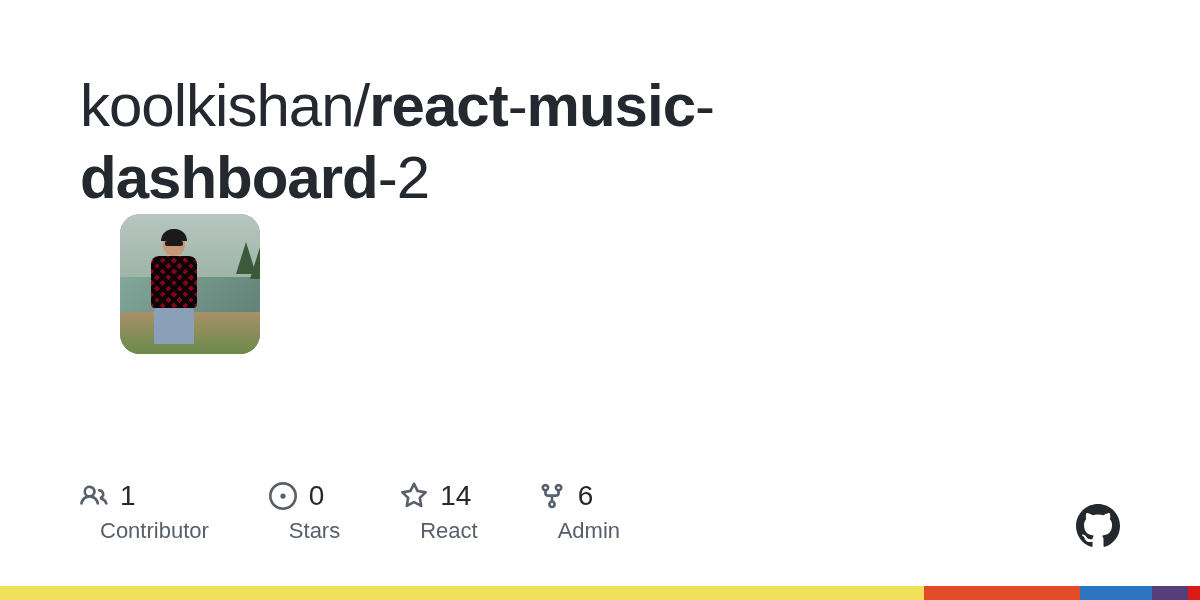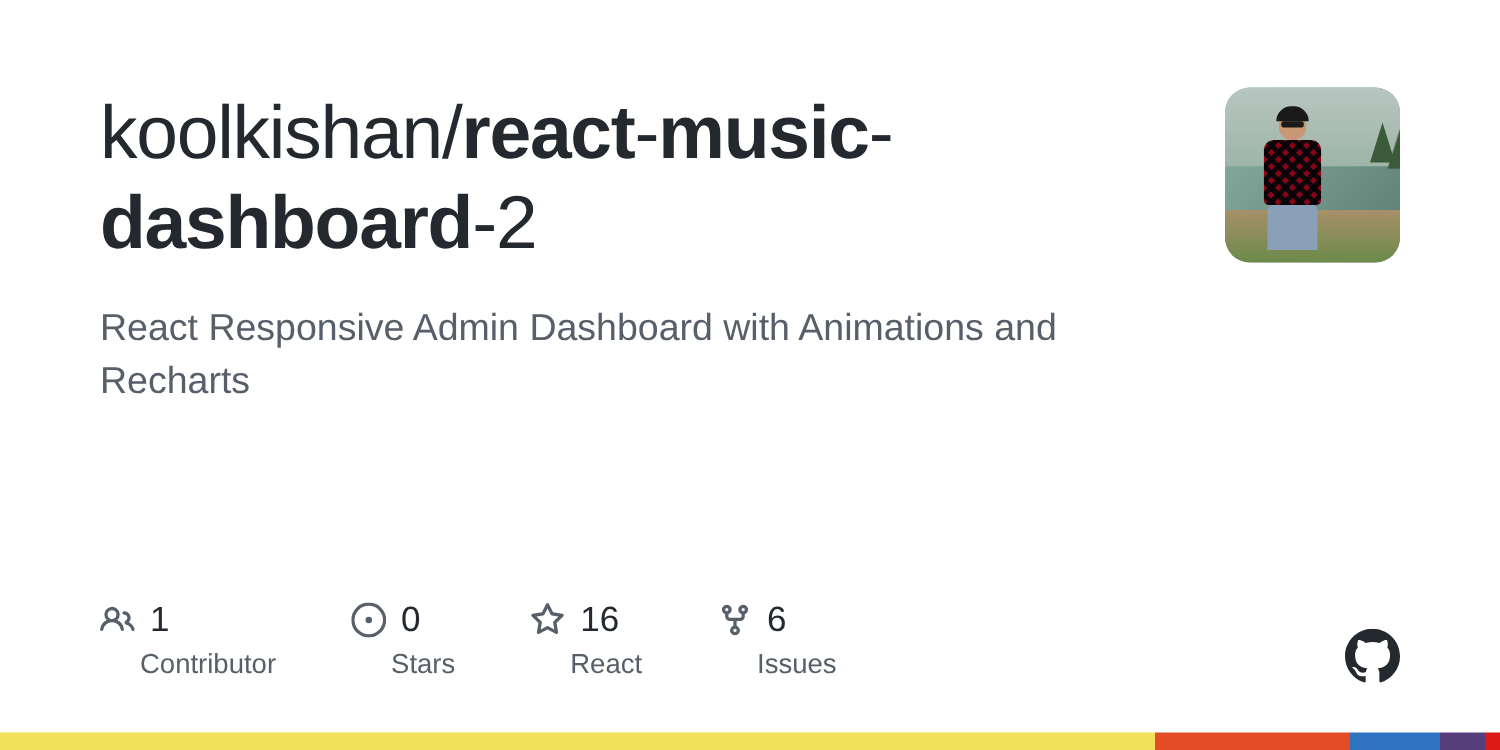--- a/index.html
+++ b/index.html
@@ -12,20 +12,21 @@
       background: #ffffff;
       width: 1200px;
       height: 600px;
       position: relative;
       overflow: hidden;
     }
     .container {
       padding: 70px 80px 0 80px;
       display: flex;
       justify-content: space-between;
+      flex-direction: column;
     }
     .content {
       flex: 1;
       max-width: 820px;
     }
     .title {
       font-size: 60px;
       font-weight: 400;
       color: #24292f;
       line-height: 1.2;
@@ -165,21 +166,21 @@
       fill: #57606a;
     }
     .stat-value {
       font-size: 28px;
       color: #24292f;
       font-weight: 400;
     }
     .stat-label {
       font-size: 22px;
       color: #57606a;
-      margin-left: 32px;
+      margin-left: 20px;
     }
     .github-corner {
       position: absolute;
       bottom: 48px;
       right: 80px;
     }
     .github-corner svg {
       width: 44px;
       height: 44px;
       fill: #24292f;
@@ -202,21 +203,20 @@
     .bar-red { background: #dd1b16; width: 1%; }
   </style>
 </head>
 <body>
 
 <div class="container">
   <div class="content">
     <h1 class="title">
       <span class="owner">koolkishan</span><span>/</span><span class="bold">react</span><span>-</span><span class="bold">music</span><span>-</span><span class="bold">dashboard</span><span>-</span><span>2</span>
     </h1>
-    <p class="description">React Responsive Admin Dashboard with Animations and Recharts</p>
   </div>
   <div class="avatar">
     <div class="avatar-content">
       <div class="avatar-sky"></div>
       <div class="avatar-trees"></div>
       <div class="avatar-ground"></div>
       <div class="avatar-person">
         <div class="avatar-head">
             <div class="avatar-glasses"></div>
           </div>
@@ -251,34 +251,34 @@
     </div>
     <span class="stat-label">Stars</span>
   </div>
   <div class="stat">
     <div class="stat-top">
       <span class="stat-icon">
         <svg viewBox="0 0 16 16">
             <path d="M8 .25a.75.75 0 0 1 .673.418l1.882 3.815 4.21.612a.75.75 0 0 1 .416 1.279l-3.046 2.97.719 4.192a.751.751 0 0 1-1.088.791L8 12.347l-3.766 1.98a.75.75 0 0 1-1.088-.79l.72-4.194L.818 6.374a.75.75 0 0 1 .416-1.28l4.21-.611L7.327.668A.75.75 0 0 1 8 .25Zm0 2.445L6.615 5.5a.75.75 0 0 1-.564.41l-3.097.45 2.24 2.184a.75.75 0 0 1 .216.664l-.528 3.084 2.769-1.456a.75.75 0 0 1 .698 0l2.77 1.456-.53-3.084a.75.75 0 0 1 .216-.664l2.24-2.183-3.096-.45a.75.75 0 0 1-.564-.41L8 2.694Z"></path>
           </svg>
       </span>
-      <span class="stat-value">16</span>
+      <span class="stat-value">14</span>
     </div>
     <span class="stat-label">React</span>
   </div>
   <div class="stat">
     <div class="stat-top">
       <span class="stat-icon">
         <svg viewBox="0 0 16 16">
             <path d="M5 5.372v.878c0 .414.336.75.75.75h4.5a.75.75 0 0 0 .75-.75v-.878a2.25 2.25 0 1 1 1.5 0v.878a2.25 2.25 0 0 1-2.25 2.25h-1.5v2.128a2.251 2.251 0 1 1-1.5 0V8.5h-1.5A2.25 2.25 0 0 1 3.5 6.25v-.878a2.25 2.25 0 1 1 1.5 0ZM5 3.25a.75.75 0 1 0-1.5 0 .75.75 0 0 0 1.5 0Zm6.75.75a.75.75 0 1 0 0-1.5.75.75 0 0 0 0 1.5Zm-3 8.75a.75.75 0 1 0-1.5 0 .75.75 0 0 0 1.5 0Z"></path>
           </svg>
       </span>
       <span class="stat-value">6</span>
     </div>
-    <span class="stat-label">Issues</span>
+    <span class="stat-label">Admin</span>
   </div>
 </div>
 
 <div class="github-corner">
   <svg viewBox="0 0 16 16">
       <path d="M8 0C3.58 0 0 3.58 0 8c0 3.54 2.29 6.53 5.47 7.59.4.07.55-.17.55-.38 0-.19-.01-.82-.01-1.49-2.01.37-2.53-.49-2.69-.94-.09-.23-.48-.94-.82-1.13-.28-.15-.68-.52-.01-.53.63-.01 1.08.58 1.23.82.72 1.21 1.87.87 2.33.66.07-.52.28-.87.51-1.07-1.78-.2-3.64-.89-3.64-3.95 0-.87.31-1.59.82-2.15-.08-.2-.36-1.02.08-2.12 0 0 .67-.21 2.2.82.64-.18 1.32-.27 2-.27.68 0 1.36.09 2 .27 1.53-1.04 2.2-.82 2.2-.82.44 1.1.16 1.92.08 2.12.51.56.82 1.27.82 2.15 0 3.07-1.87 3.75-3.65 3.95.29.25.54.73.54 1.48 0 1.07-.01 1.93-.01 2.2 0 .21.15.46.55.38A8.013 8.013 0 0 0 16 8c0-4.42-3.58-8-8-8z"></path>
     </svg>
 </div>
 
 <div class="bottom-bar">

